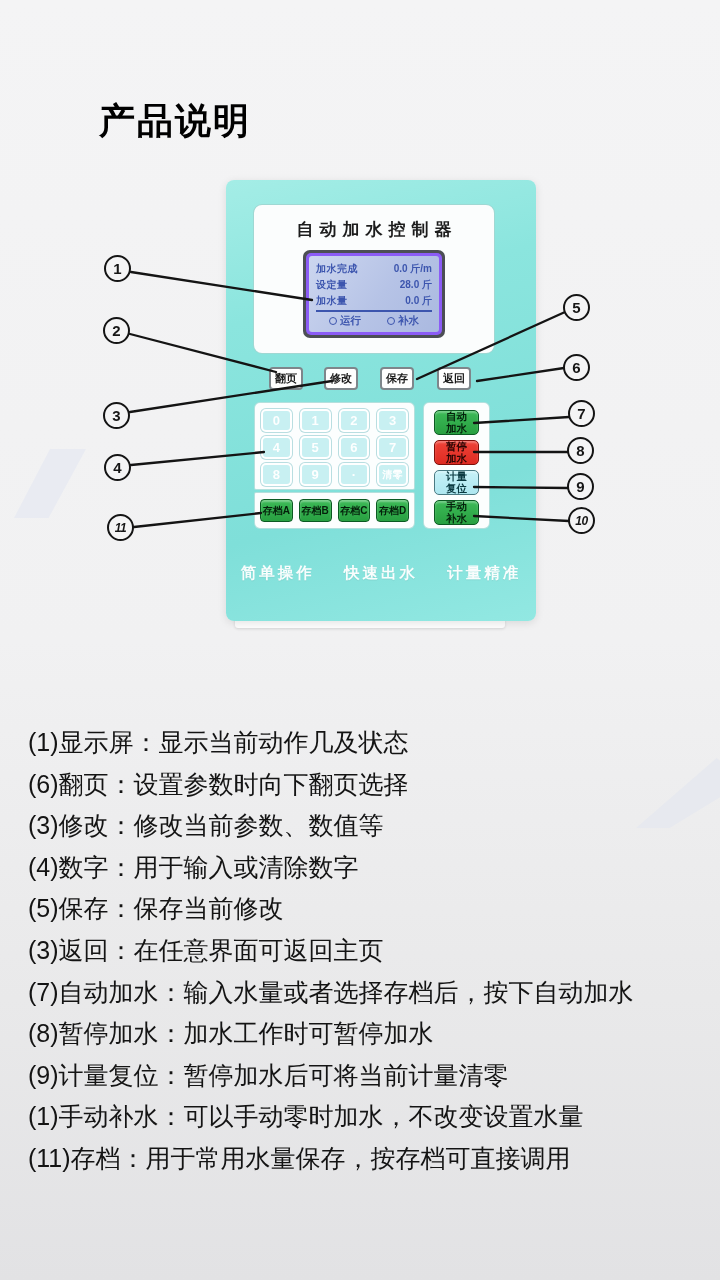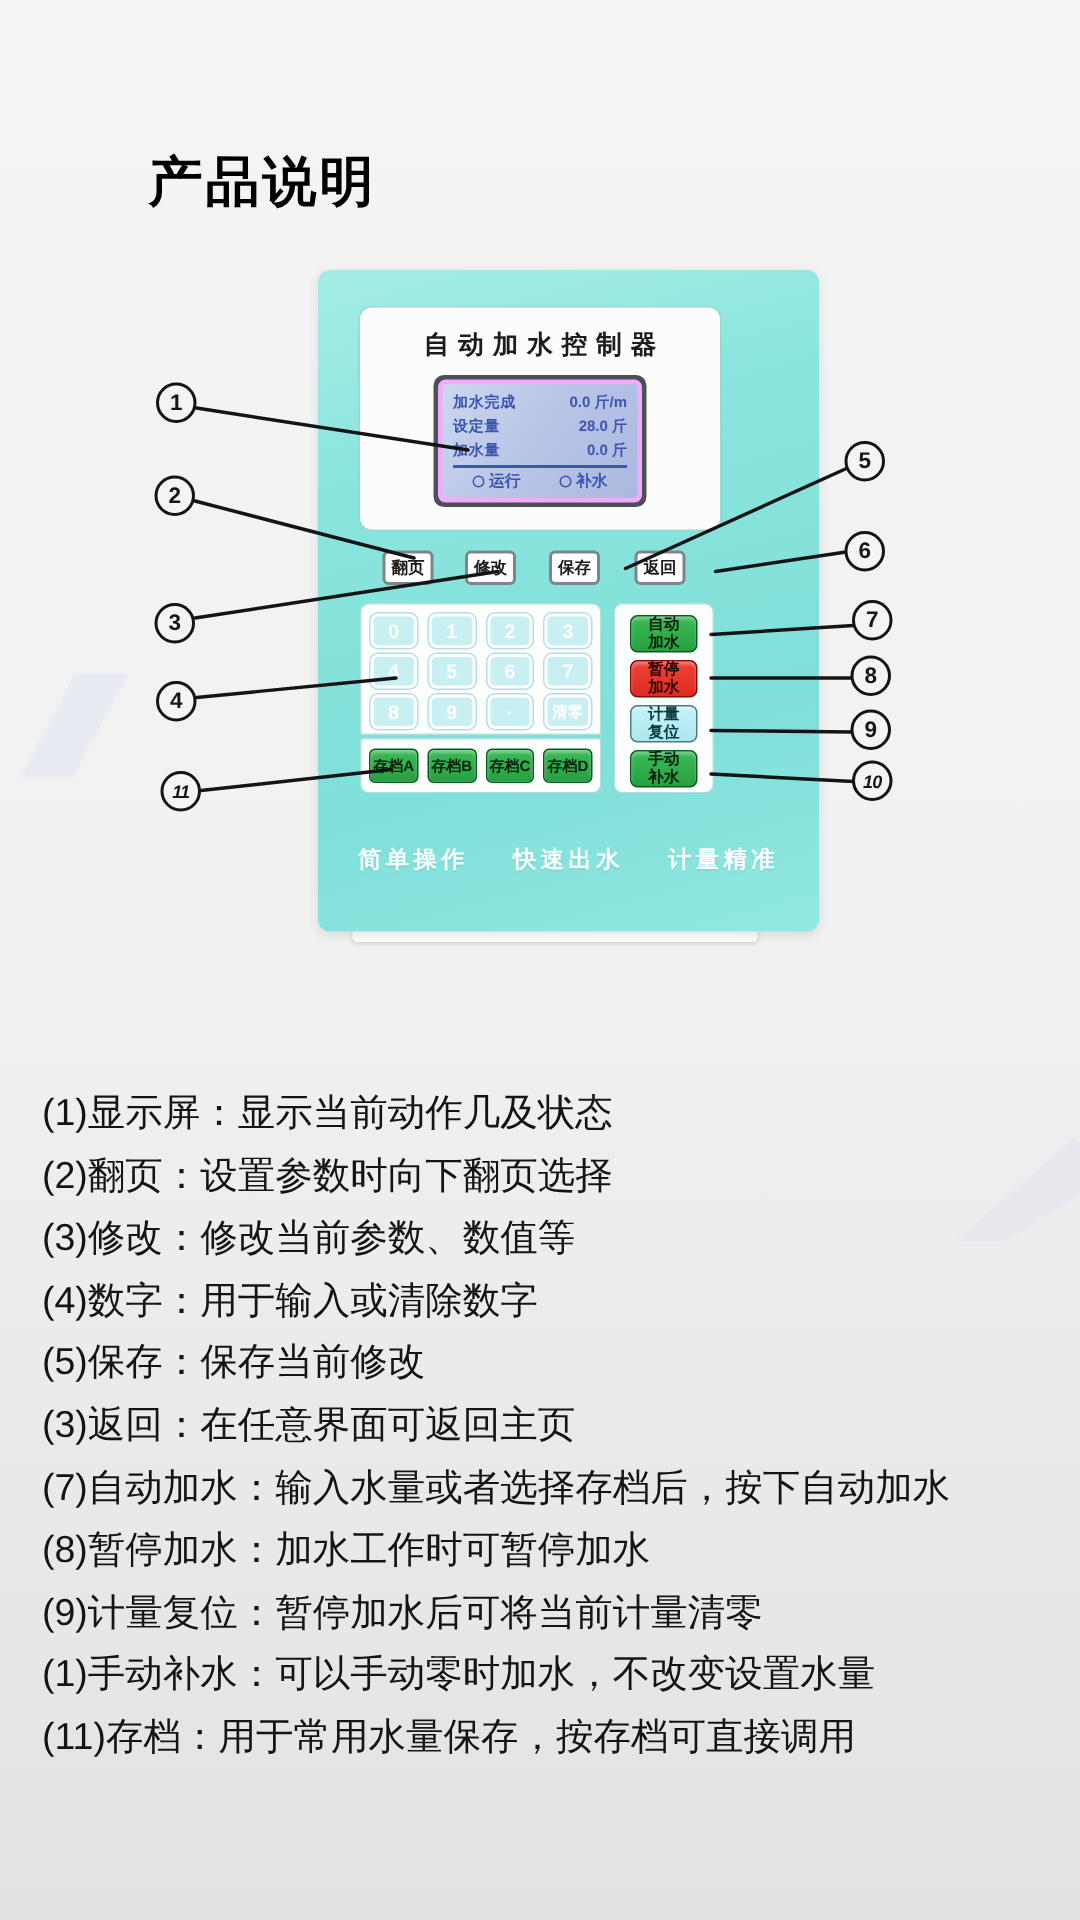--- a/index.html
+++ b/index.html
@@ -14,30 +14,30 @@
                 clip-path:polygon(50% 0, 100% 0, 48% 100%, 0 100%); }
   .deco-right { left:636px; top:758px; width:84px; height:70px; background:#e7e9ef;
                 clip-path:polygon(96% 0, 100% 4%, 100% 56%, 40% 100%, 0 100%); }
 
   .page-title { position:absolute; left:99px; top:97px; font-size:36px; font-weight:bold;
                 color:#000; letter-spacing:2px; }
 
   
   .device-sheet { position:absolute; left:235px; top:606px; width:270px; height:22px;
                   background:#fdfdfd; border-radius:3px; box-shadow:0 1px 3px rgba(0,0,0,.12); }
-  .device { position:absolute; left:212px; top:180px; width:334px; height:441px;
+  .device { position:absolute; left:226px; top:180px; width:310px; height:441px;
             background:linear-gradient(165deg,#a4ede6 0%,#8be5de 28%,#7fdfd9 70%,#92e8e2 100%);
             border-radius:8px; box-shadow:0 2px 8px rgba(0,0,0,.10); }
 
   .screen-panel { position:absolute; left:27px; top:24px; width:242px; height:150px;
                   background:#fbfdfd; border:1px solid rgba(46,170,160,.45); border-radius:9px; }
   .device-title { margin-top:13px; text-align:center; font-size:17px; font-weight:600;
                   color:#1c1c1c; letter-spacing:6px; padding-left:6px; }
   .lcd { width:142px; height:88px; margin:9px auto 0; background:#4c4f55; border-radius:7px; padding:3px; }
-  .lcd-bezel { width:100%; height:100%; background:#f0abfc; border-radius:5px; padding:3px; }
+  .lcd-bezel { width:100%; height:100%; background:#8b5cf6; border-radius:5px; padding:3px; }
   .lcd-screen { width:100%; height:100%; border-radius:3px; padding:5px 7px 2px;
                 background:linear-gradient(125deg,#ccd6ef 0%,#b6c3e6 55%,#aab9e0 100%);
                 color:#3c55ae; font-weight:bold; }
   .lcd-row { display:flex; justify-content:space-between; font-size:10px; line-height:16px; }
   .lcd-row .lcd-label { letter-spacing:.5px; }
   .lcd-status { border-top:2px solid #3c55ae; margin-top:1px; display:flex;
                 justify-content:space-around; padding-top:2px; font-size:10.5px; }
   .lcd-status-item { display:flex; align-items:center; gap:3px; }
   .lcd-dot { width:8px; height:8px; border:1.6px solid #3c55ae; border-radius:50%; display:inline-block; }
 
@@ -217,21 +217,21 @@
   <div class="callout co-11 two">11</div>
   <div class="callout co-5">5</div>
   <div class="callout co-6">6</div>
   <div class="callout co-7">7</div>
   <div class="callout co-8">8</div>
   <div class="callout co-9">9</div>
   <div class="callout co-10 two">10</div>
 
   <div class="descriptions">
     <div>(1)显示屏：显示当前动作几及状态</div>
-    <div>(2)翻页：设置参数时向下翻页选择</div>
+    <div>(6)翻页：设置参数时向下翻页选择</div>
     <div>(3)修改：修改当前参数、数值等</div>
     <div>(4)数字：用于输入或清除数字</div>
     <div>(5)保存：保存当前修改</div>
     <div>(3)返回：在任意界面可返回主页</div>
     <div>(7)自动加水：输入水量或者选择存档后，按下自动加水</div>
     <div>(8)暂停加水：加水工作时可暂停加水</div>
     <div>(9)计量复位：暂停加水后可将当前计量清零</div>
     <div>(1)手动补水：可以手动零时加水，不改变设置水量</div>
     <div>(11)存档：用于常用水量保存，按存档可直接调用</div>
   </div>

